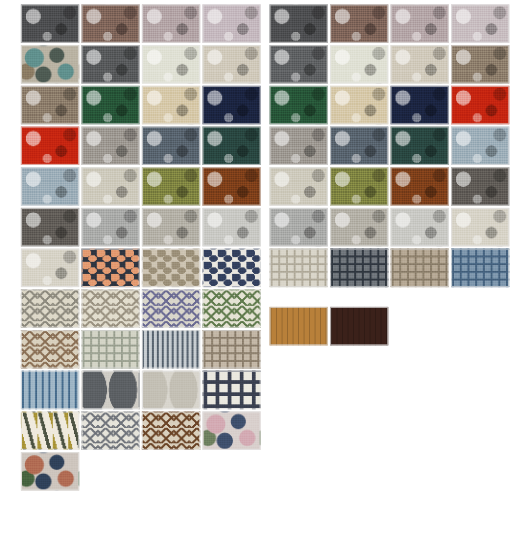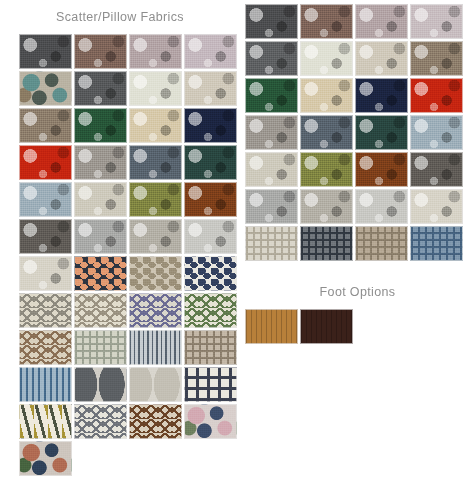--- a/index.html
+++ b/index.html
@@ -170,21 +170,20 @@
     border: 1px solid rgba(255,255,255,0.7);
     outline: 1px solid rgba(0,0,0,0.10);
     outline-offset: -1px;
   }
   #foot-options-section { margin-top: 14px; }
 </style>
 </head>
 <body>
 
 <div class="panel" id="panel-scatter">
-  <h2 class="section-title">Scatter/Pillow Fabrics</h2>
   <div class="swatch-grid" id="grid-scatter">
       <div class="swatch m-mottle" title="charcoal-woven" style="--p0: #4b4c4e; background-color: rgb(75, 76, 78);"></div>
       <div class="swatch m-mottle" title="warm-brown-linen" style="--p0: #7c6257; background-color: rgb(124, 98, 87);"></div>
       <div class="swatch m-mottle" title="mauve-taupe" style="--p0: #b2a2a4; background-color: rgb(178, 162, 164);"></div>
       <div class="swatch m-mottle" title="pale-lilac-grey" style="--p0: #c4b7bd; background-color: rgb(196, 183, 189);"></div>
       <div class="swatch pattern m-floral" title="teal-floral-print" style="--p0: #b9b2a2; --p1: #5f8f8c; --p2: #4d5a52; --p3: #8a7a62;"></div>
       <div class="swatch m-mottle" title="dark-slate-woven" style="--p0: #555759; background-color: rgb(85, 87, 89);"></div>
       <div class="swatch m-mottle" title="pale-sage-cream" style="--p0: #dfe0d3; background-color: rgb(223, 224, 211);"></div>
       <div class="swatch m-mottle" title="oatmeal-linen" style="--p0: #cfc8b9; background-color: rgb(207, 200, 185);"></div>
       <div class="swatch m-mottle" title="taupe-brown" style="--p0: #8b7b69; background-color: rgb(139, 123, 105);"></div>
@@ -253,19 +252,18 @@
       <div class="swatch m-mottle" title="greige" style="--p0: #b2aea4; background-color: rgb(178, 174, 164);"></div>
       <div class="swatch m-mottle" title="pale-grey-speckle" style="--p0: #c7c7c2; background-color: rgb(199, 199, 194);"></div>
       <div class="swatch m-mottle" title="ivory-speckle" style="--p0: #d6d2c6; background-color: rgb(214, 210, 198);"></div>
       <div class="swatch pattern m-weave" title="cream-basketweave" style="--p0: #d9d5c9; --p1: #b0aa9a;"></div>
       <div class="swatch pattern m-weave" title="charcoal-basketweave" style="--p0: #6f757b; --p1: #303740;"></div>
       <div class="swatch pattern m-weave" title="taupe-basketweave" style="--p0: #b6a894; --p1: #8a7d69;"></div>
       <div class="swatch pattern m-weave" title="blue-basketweave" style="--p0: #7e97ad; --p1: #44617e;"></div>
     </div>
 
   <div id="foot-options-section">
-    <h2 class="section-title">Foot Options</h2>
     <div class="foot-grid" id="grid-foot">
         <div class="foot-swatch pattern m-wood" title="light-oak-wood" style="--p0: #b8803a;"></div>
         <div class="foot-swatch pattern m-wood" title="dark-walnut-wood" style="--p0: #3b211a;"></div>
       </div>
   </div>
 </div>
 
 </body></html>

